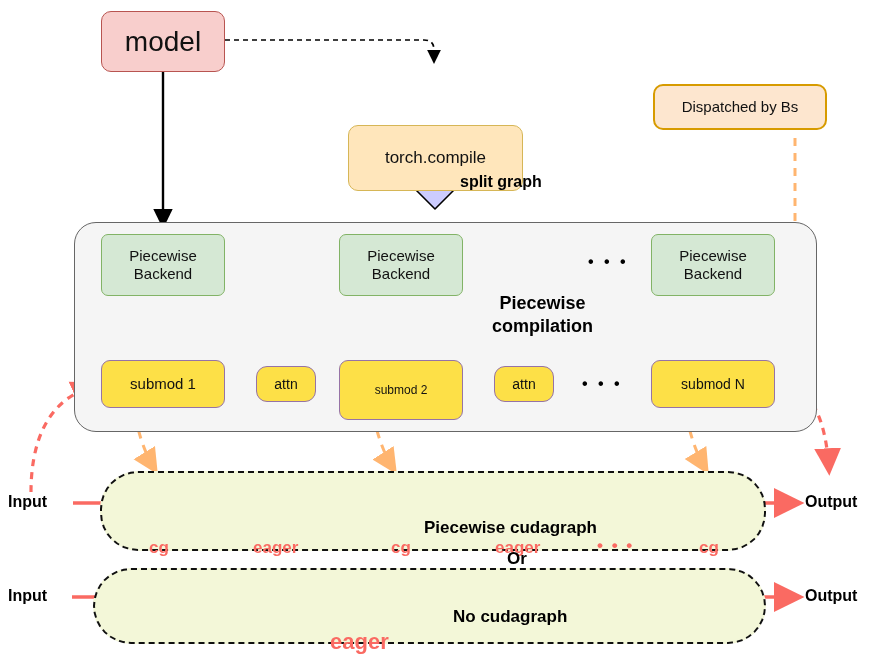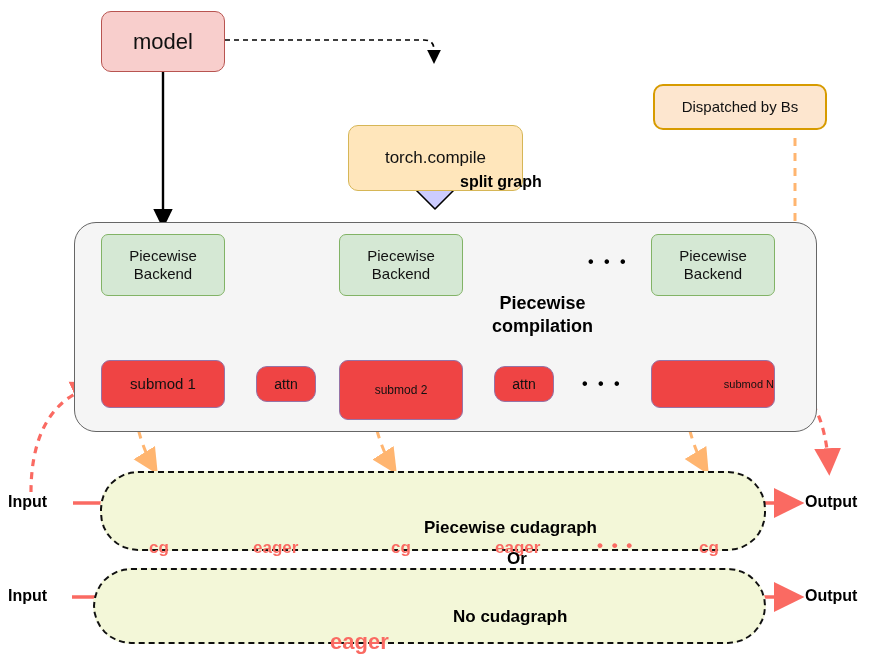--- a/index.html
+++ b/index.html
@@ -9,21 +9,21 @@
   svg#wires{position:absolute;left:0;top:0;width:874px;height:663px;pointer-events:none;}
 
   .node{position:absolute;box-sizing:border-box;display:flex;align-items:center;
         justify-content:center;text-align:center;line-height:1.18;z-index:3;}
 
   
   .bx-pink  {background:#f8cecc;border:1.6px solid #b85450;}
   .bx-yellow{background:#ffe6bb;border:1.6px solid #d6b656;}
   .bx-orange{background:#fde6cf;border:2.4px solid #d79b00;}
   .bx-green {background:#d5e8d4;border:1.6px solid #82b366;}
-  .bx-purple{background:#ef4444;border:1.6px solid #9673a6;}
+  .bx-purple{background:#fde047;border:1.6px solid #9673a6;}
 
   .gray-container{position:absolute;background:#f5f5f5;border:1.6px solid #666666;
                   border-radius:22px;z-index:1;}
   .lime-band{position:absolute;background:#f3f7d8;border:2px dashed #101010;
              border-radius:38px;z-index:1;}
 
   .lbl{position:absolute;z-index:5;white-space:nowrap;}
   .lbl-bold{font-weight:bold;color:#000000;}
   .lbl-red{color:#fa6a62;font-weight:bold;margin-top:45px;}
   .dots{position:absolute;z-index:5;color:#000000;font-weight:bold;letter-spacing:3px;}
@@ -131,21 +131,21 @@
     </g>
 
     <g>
       <path d="M72,597 L325,597" fill="none" stroke="#fa6a62" stroke-width="3.6" marker-end="url(#ah-red)"></path>
     </g>
     <g>
       <path d="M406,597 L798,597" fill="none" stroke="#fa6a62" stroke-width="3.6" marker-end="url(#ah-red)"></path>
     </g>
   </svg>
 
-  <div class="node bx-pink" style="left:101px;top:11px;width:124px;height:61px;border-radius:10px;font-size:22px;color:#111;">
+  <div class="node bx-pink" style="left:101px;top:11px;width:124px;height:61px;border-radius:10px;font-size:28px;color:#111;">
     <span>model</span>
   </div>
 
   <div class="node bx-yellow" style="left:348px;top:81px;width:175px;height:66px;border-radius:10px;font-size:17px;color:#111;margin-top:44px;">
     <span>torch.compile</span>
   </div>
 
   <div class="node bx-orange" style="left:653px;top:84px;width:174px;height:46px;border-radius:10px;font-size:15px;color:#111;">
     <span>Dispatched by Bs</span>
   </div>
@@ -186,21 +186,21 @@
   </div>
   <div class="node bx-purple" style="left:339px;top:360px;width:124px;height:60px;border-radius:9px;font-size:12px;color:#111;">
     <span>submod 2</span>
   </div>
   <div class="node bx-purple" style="left:494px;top:366px;width:60px;height:36px;border-radius:11px;font-size:14px;color:#111;">
     <span>attn</span>
   </div>
   <div class="dots" style="left:582px;top:375px;font-size:16px;">
     <span>• • •</span>
   </div>
-  <div class="node bx-purple" style="left:651px;top:360px;width:124px;height:48px;border-radius:9px;font-size:11px;color:#111;justify-content:flex-end;">
+  <div class="node bx-purple" style="left:651px;top:360px;width:124px;height:48px;border-radius:9px;font-size:14px;color:#111;">
     <span>submod N</span>
   </div>
 
   <div class="lime-band" style="left:100px;top:471px;width:662px;height:76px;"></div>
 
   <div class="lbl lbl-bold" style="left:8px;top:493px;font-size:16px;">
     <span>Input</span>
   </div>
   <div class="lbl lbl-bold" style="left:805px;top:493px;font-size:16px;">
     <span>Output</span>

